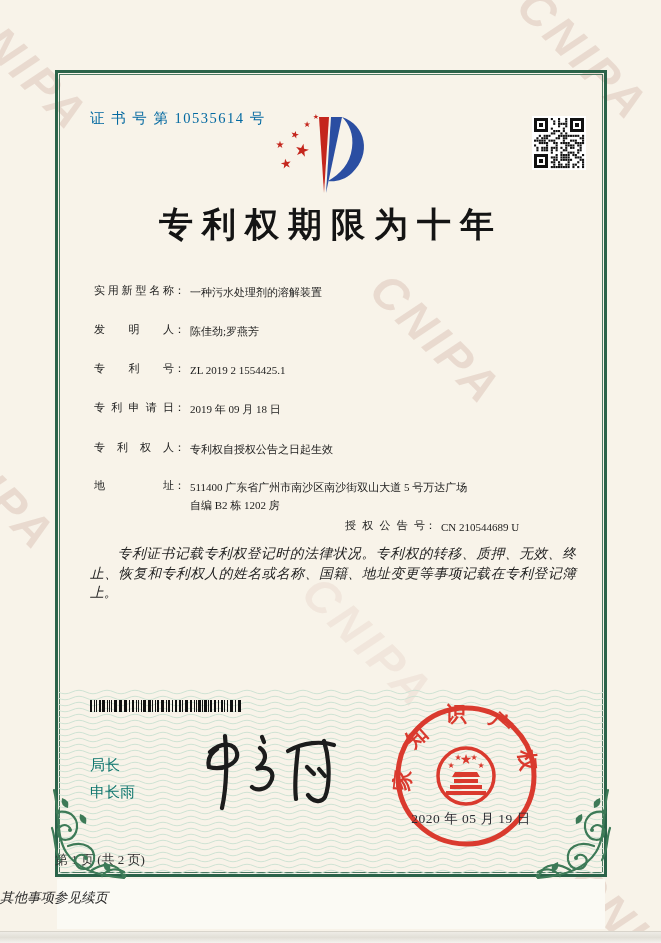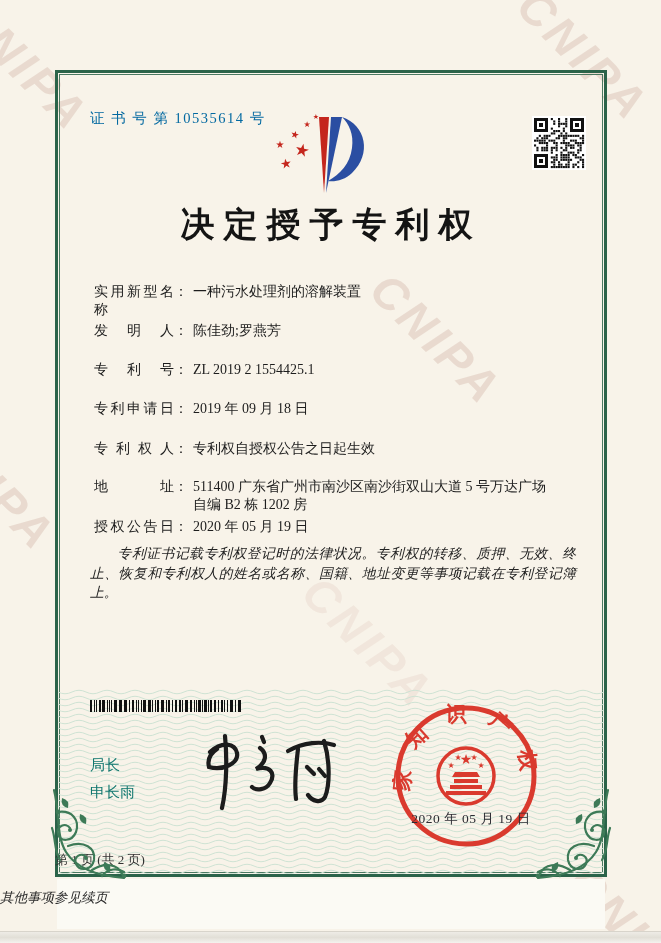--- a/index.html
+++ b/index.html
@@ -28,21 +28,21 @@
     content:"";position:absolute;inset:1px;border:1px solid rgba(43,99,73,.85);
   }
   .certno{
     left:90px;top:109px;z-index:3;
     font-size:14.5px;color:#0369a1;letter-spacing:1.5px;
   }
   .title{
     left:55px;top:202px;width:552px;text-align:center;z-index:3;
     font-size:34px;font-weight:bold;letter-spacing:9px;color:#141414;
   }
-  .frow{position:absolute;left:94px;z-index:3;font-size:14px;color:#1d1d1d;}
+  .frow{position:absolute;left:94px;z-index:3;font-size:11px;color:#1d1d1d;}
   .flabel{
     display:inline-block;width:80px;vertical-align:top;
     text-align:justify;text-align-last:justify;
   }
   .colon{margin-right:5px;}
   .fvalue{display:inline-block;vertical-align:top;white-space:pre-line;max-width:400px;line-height:18px;}
   .grant2{position:absolute;left:251px;top:0;}
   .paras{
     position:absolute;left:90px;top:544px;width:486px;z-index:3;
     font-size:13.8px;line-height:19.6px;color:#232323;font-style:italic;
@@ -280,21 +280,21 @@
         <rect x="30.799999999999997" y="50" width="2.1" height="2.1"></rect>
         <rect x="33.2" y="50" width="2.1" height="2.1"></rect>
         <rect x="35.6" y="50" width="2.1" height="2.1"></rect>
         <rect x="40.4" y="50" width="2.1" height="2.1"></rect>
         <rect x="45.199999999999996" y="50" width="2.1" height="2.1"></rect>
         <rect x="50" y="50" width="2.1" height="2.1"></rect>
       </g>
   </g>
 </svg>
 
-<div class="abs title">决定授予专利权</div>
+<div class="abs title">专利权期限为十年</div>
 
 <div class="frow" style="top:283px;">
   <span class="flabel">实用新型名称</span><span class="colon">：</span><span class="fvalue">一种污水处理剂的溶解装置</span>
 </div>
 <div class="frow" style="top:322px;">
   <span class="flabel">发明人</span><span class="colon">：</span><span class="fvalue">陈佳劲;罗燕芳</span>
 </div>
 <div class="frow" style="top:361px;">
   <span class="flabel">专利号</span><span class="colon">：</span><span class="fvalue">ZL 2019 2 1554425.1</span>
 </div>
@@ -302,21 +302,21 @@
   <span class="flabel">专利申请日</span><span class="colon">：</span><span class="fvalue">2019 年 09 月 18 日</span>
 </div>
 <div class="frow" style="top:440px;">
   <span class="flabel">专利权人</span><span class="colon">：</span><span class="fvalue">专利权自授权公告之日起生效</span>
 </div>
 <div class="frow" style="top:478px;">
   <span class="flabel">地址</span><span class="colon">：</span><span class="fvalue">511400 广东省广州市南沙区南沙街双山大道 5 号万达广场
 自编 B2 栋 1202 房</span>
 </div>
 <div class="frow" style="top:518px;width:482px;">
-  <span><span class="flabel">授权公告日</span><span class="colon">：</span><span class="fvalue">2020 年 05 月 19 日</span></span>
+  <span class="grant2"><span class="flabel">授权公告号</span><span class="colon">：</span><span class="fvalue">CN 210544689 U</span></span>
 </div>
 
 <div class="paras">
   <p>专利证书记载专利权登记时的法律状况。专利权的转移、质押、无效、终止、恢复和专利权人的姓名或名称、国籍、地址变更等事项记载在专利登记簿上。</p>
 </div>
 
 <svg class="abs band" width="546" height="186" viewBox="0 0 546 186">
   <defs>
       <path id="wave" d="M0,4 q7,3.5 14,0 q7,-3.5 14,0 q7,3.5 14,0 q7,-3.5 14,0 q7,3.5 14,0 q7,-3.5 14,0 q7,3.5 14,0 q7,-3.5 14,0 q7,3.5 14,0 q7,-3.5 14,0 q7,3.5 14,0 q7,-3.5 14,0 q7,3.5 14,0 q7,-3.5 14,0 q7,3.5 14,0 q7,-3.5 14,0 q7,3.5 14,0 q7,-3.5 14,0 q7,3.5 14,0 q7,-3.5 14,0 q7,3.5 14,0 q7,-3.5 14,0 q7,3.5 14,0 q7,-3.5 14,0 q7,3.5 14,0 q7,-3.5 14,0 q7,3.5 14,0 q7,-3.5 14,0 q7,3.5 14,0 q7,-3.5 14,0 q7,3.5 14,0 q7,-3.5 14,0 q7,3.5 14,0 q7,-3.5 14,0 q7,3.5 14,0 q7,-3.5 14,0 q7,3.5 14,0 q7,-3.5 14,0 q7,3.5 14,0 q7,-3.5 14,0" fill="none" stroke="#cfe3d4" stroke-width="1"></path>
     </defs>

